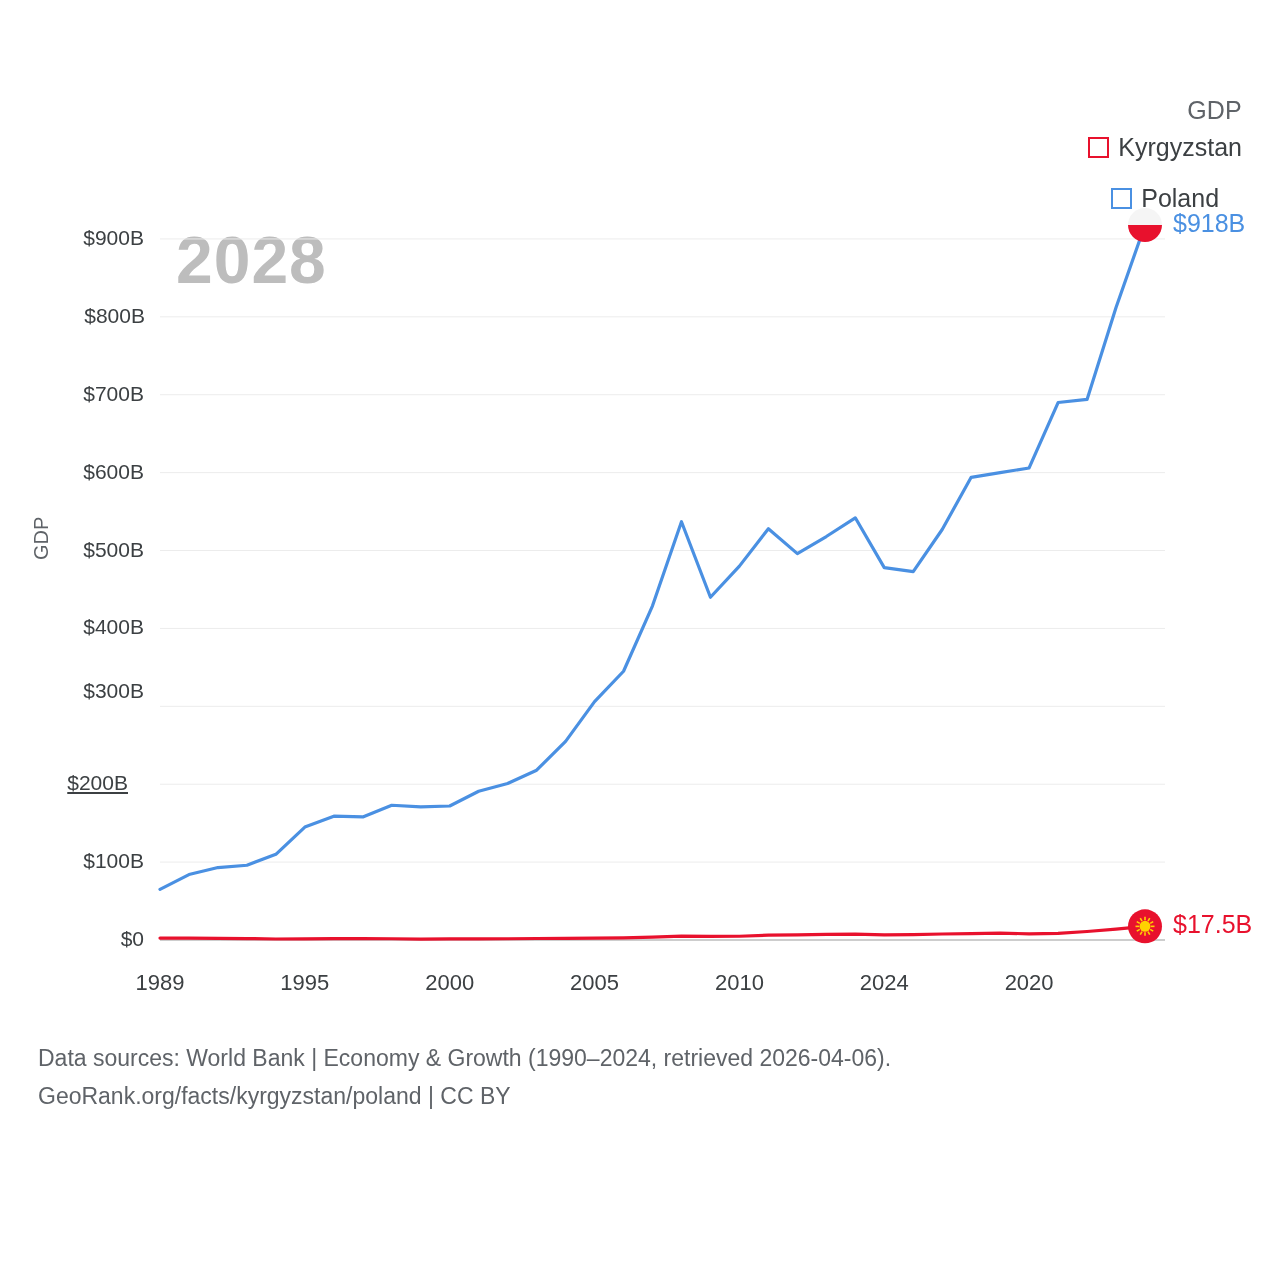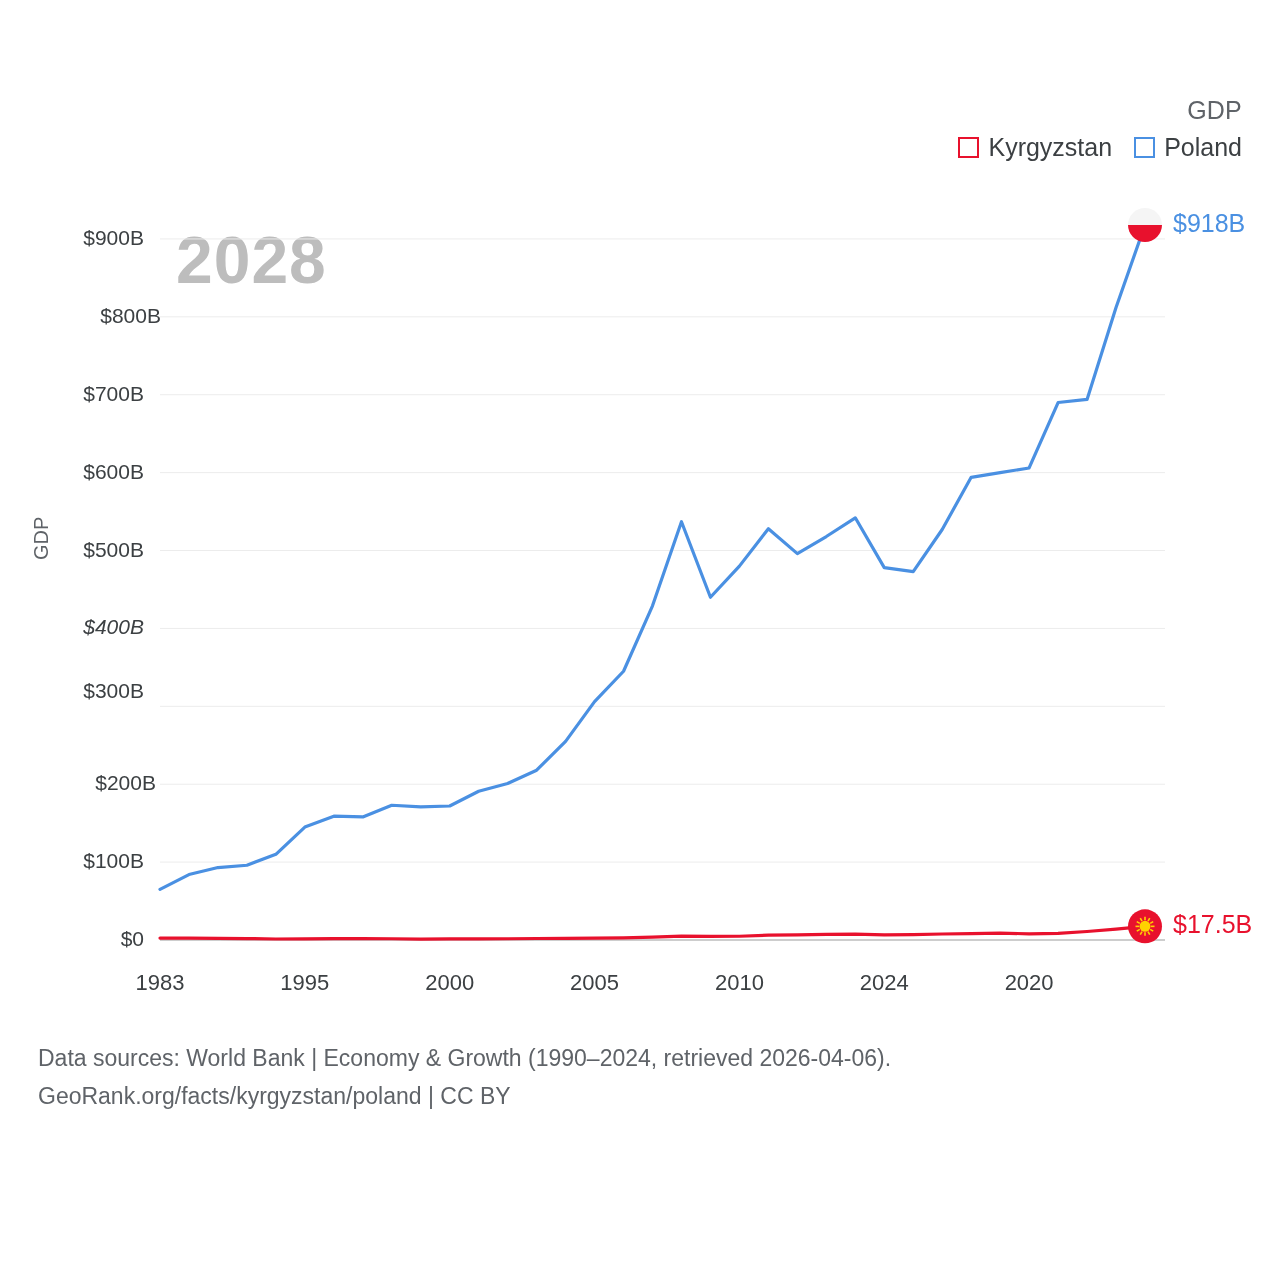--- a/index.html
+++ b/index.html
@@ -28,20 +28,21 @@
     text-align: right;
   }
   .legend-title {
     font-size: 25px;
     color: #5f6368;
     margin-bottom: 8px;
     letter-spacing: .2px;
   }
   .legend-items {
     display: flex;
+    flex-direction: column;
     align-items: center;
     justify-content: flex-start;
     gap: 22px;
   }
   .legend-item {
     display: flex;
     flex-direction: row;
     align-items: center;
     gap: 9px;
   }
@@ -168,28 +169,28 @@
   <div class="end-label poland" id="label-poland" style="left: 1173px; top: 208.926px; text-align: right;">$918B</div>
   <div class="end-label kyrgyzstan" id="label-kyrgyzstan" style="left: 1173px; top: 910.368px;">$17.5B</div>
 
   <div class="footer">
     <div>Data sources: World Bank | Economy &amp; Growth (1990–2024, retrieved 2026-04-06).</div>
     <div>GeoRank.org/facts/kyrgyzstan/poland | CC BY</div>
   </div>
 
 <div class="tick-y" style="left: 24px; top: 927px;">$0</div>
     <div class="tick-y" style="left: 24px; top: 849.105px;">$100B</div>
-    <div class="tick-y" style="left: 36px; top: 771.211px;">$200B</div>
+    <div class="tick-y" style="left: 8px; top: 771.211px; text-decoration: underline;">$200B</div>
     <div class="tick-y" style="left: 24px; top: 679px;">$300B</div>
-    <div class="tick-y" style="left: 24px; top: 615.421px; font-style: italic;">$400B</div>
+    <div class="tick-y" style="left: 24px; top: 615.421px;">$400B</div>
     <div class="tick-y" style="left: 24px; top: 537.526px;">$500B</div>
     <div class="tick-y" style="left: 24px; top: 459.632px;">$600B</div>
     <div class="tick-y" style="left: 24px; top: 381.737px;">$700B</div>
-    <div class="tick-y" style="left: 41px; top: 303.842px;">$800B</div>
+    <div class="tick-y" style="left: 25px; top: 303.842px;">$800B</div>
     <div class="tick-y" style="left: 24px; top: 225.947px;">$900B</div>
-    <div class="tick-x" style="left: 110px; top: 970px;">1983</div>
+    <div class="tick-x" style="left: 110px; top: 970px;">1989</div>
     <div class="tick-x" style="left: 254.853px; top: 970px;">1995</div>
     <div class="tick-x" style="left: 399.706px; top: 970px;">2000</div>
     <div class="tick-x" style="left: 544.559px; top: 970px;">2005</div>
     <div class="tick-x" style="left: 689.412px; top: 970px; text-align: center;">2010</div>
     <div class="tick-x" style="left: 834.265px; top: 970px;">2024</div>
     <div class="tick-x" style="left: 979.118px; top: 970px;">2020</div>
   </div>
 
 </body></html>

